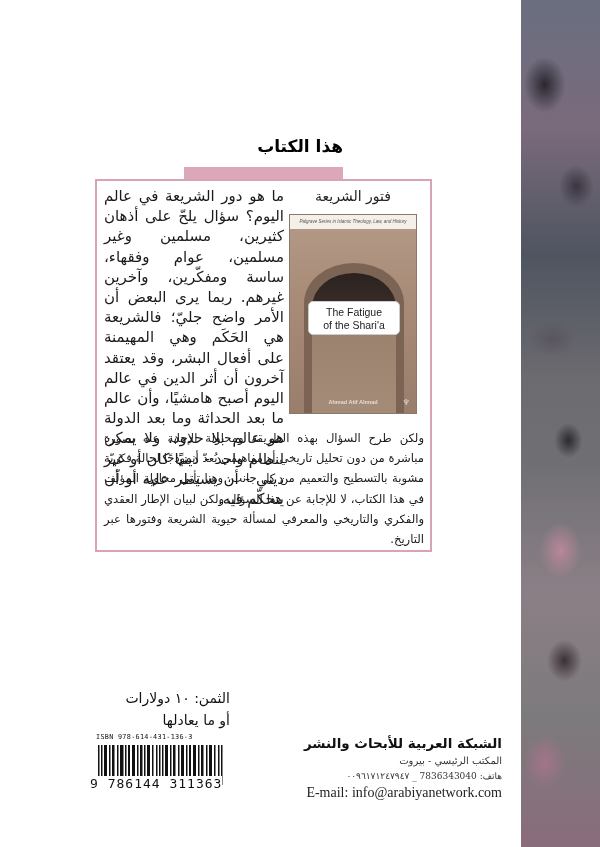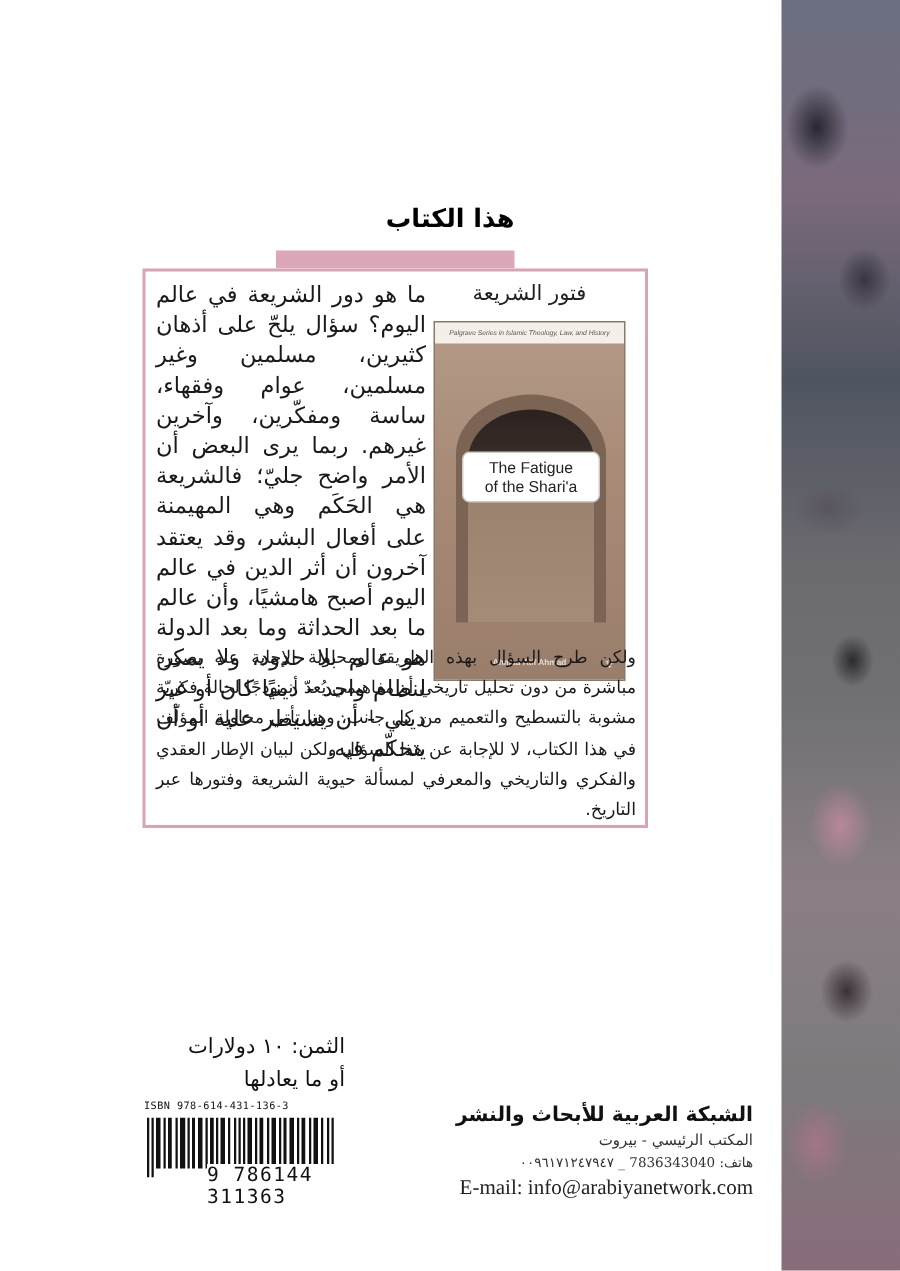--- a/index.html
+++ b/index.html
@@ -34,21 +34,21 @@
       position: absolute; left: 95px; top: 179px; width: 337px; height: 373px;
       border: 2px solid #d9a3b6; border-top-width: 2px; box-sizing: border-box;
       background: #ffffff;
     }
     .book-title-ar {
       position: absolute; left: 288px; top: 188px; width: 130px;
       text-align: center; font-size: 14px; font-weight: normal; color: #222;
       direction: rtl;
     }
     .cover {
-      position: absolute; left: 289px; top: 214px; width: 128px; height: 240px;
+      position: absolute; left: 289px; top: 214px; width: 128px; height: 200px;
       background: linear-gradient(180deg, #b49a88 0%, #a88c78 40%, #9a7e6c 100%);
       border: 1px solid #8a7868; box-sizing: border-box; overflow: hidden;
     }
     .cover-series {
       position: absolute; left: 0; right: 0; top: 0; height: 14px;
       background: #f4efe9; font-size: 4.5px; color: #555; text-align: center;
       line-height: 14px; font-style: italic; font-family: "Liberation Sans", sans-serif;
     }
     .cover-arch {
       position: absolute; left: 14px; top: 48px; width: 100px; height: 152px;
@@ -90,21 +90,21 @@
     }
     .isbn-label {
       font-family: "DejaVu Sans Mono", monospace; font-size: 6.8px; color: #111;
       letter-spacing: 0.3px; position: absolute; left: 6px; top: 0;
     }
     .bars {
       position: absolute; left: 8px; top: 12px; width: 126px; height: 40px;
     }
     .barcode-digits {
       position: absolute; left: 0; top: 43px; font-family: "DejaVu Sans Mono", monospace;
-      font-size: 13px; color: #111; letter-spacing: 1px; background: #fff; margin-left: 48px;
+      font-size: 13px; color: #111; letter-spacing: 1px; background: #fff;
     }
     .publisher {
       position: absolute; left: 270px; top: 733px; width: 232px;
       direction: rtl; text-align: right;
     }
     .publisher-name { font-size: 13.5px; font-weight: bold; color: #111; line-height: 20px; }
     .publisher-office { font-family: "DejaVu Serif", serif; font-size: 10px; color: #333; line-height: 16px; }
     .publisher-phone { font-family: "DejaVu Serif", serif; font-size: 9px; color: #333; line-height: 15px; }
     .publisher-email {
       font-family: "Liberation Serif", serif; font-size: 14px; color: #222; line-height: 17px; direction: ltr;

